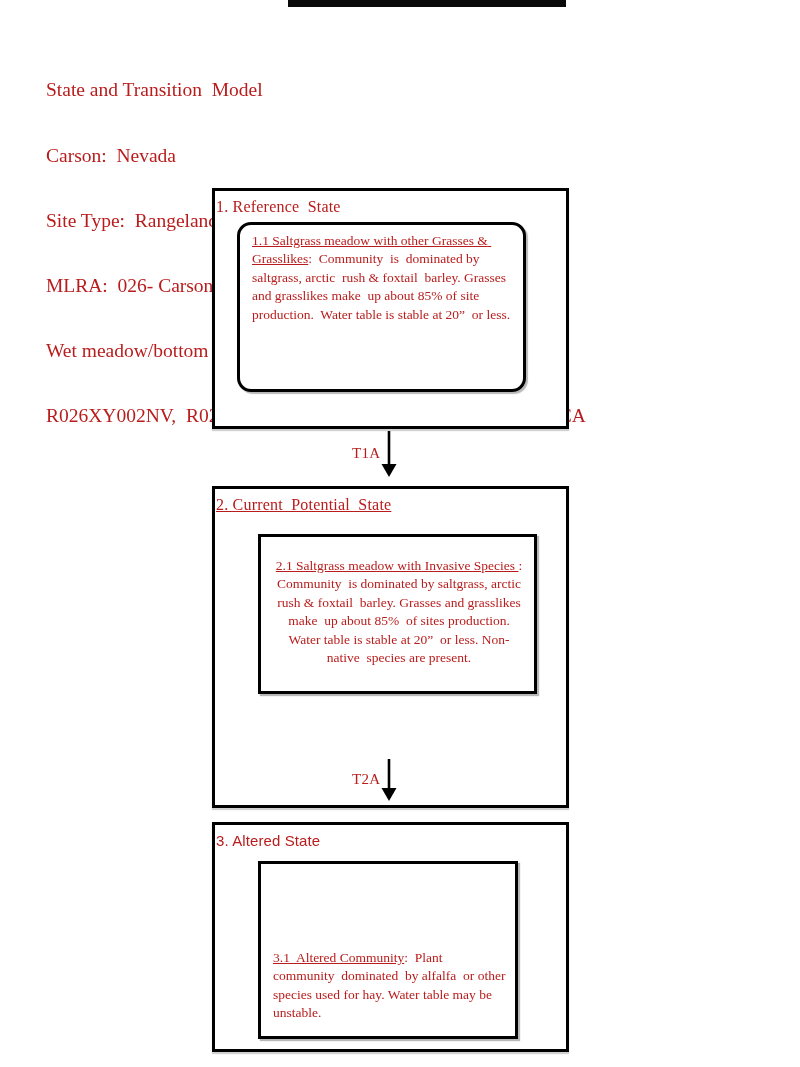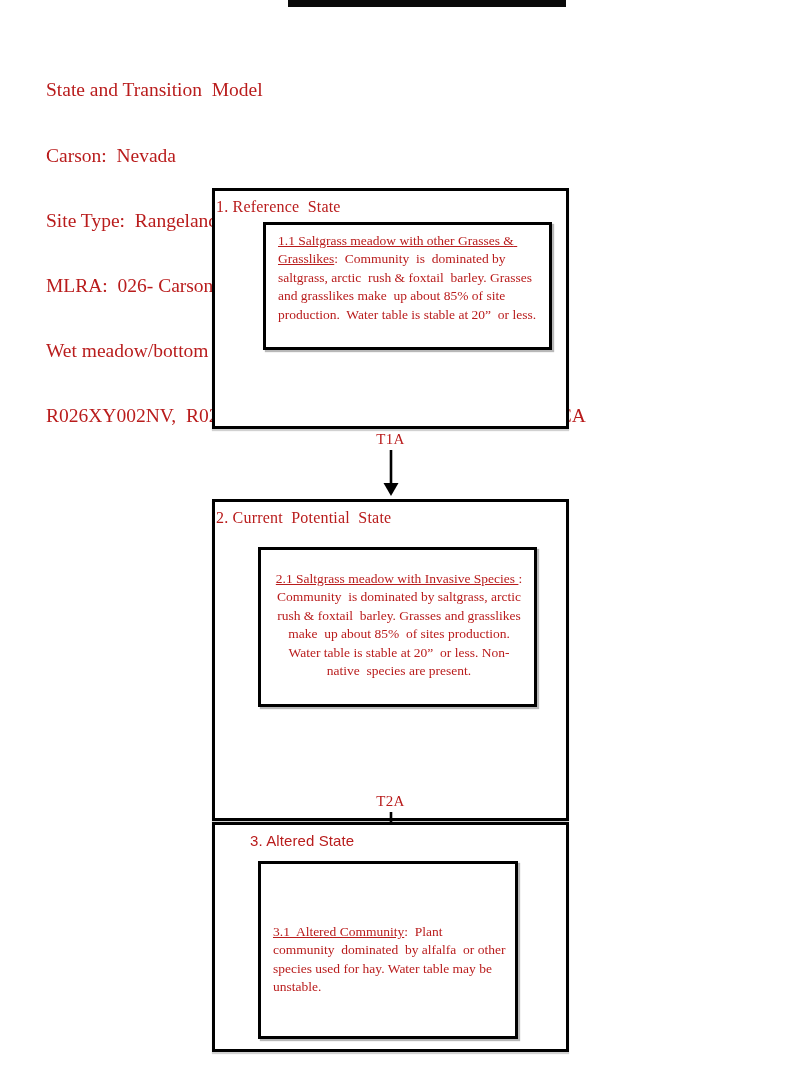--- a/index.html
+++ b/index.html
@@ -37,22 +37,22 @@
   .state-box {
     position: absolute;
     left: 212px;
     width: 357px;
     border: 3px solid #000;
     box-sizing: border-box;
     background: #fff;
     box-shadow: 0 2px 1px rgba(0,0,0,0.18);
   }
   .box1 { top: 188px; height: 241px; }
-  .box2 { top: 499px; height: 322px; }
-  .box3 { top: 822px; height: 230px; padding-left: 34px; }
+  .box2 { top: 486px; height: 322px; text-decoration: underline; }
+  .box3 { top: 822px; height: 230px; }
 
   .state-title {
     font-size: 16px;
     font-weight: normal;
     margin: 7px 0 0 1px;
     white-space: pre-wrap;
     letter-spacing: 0.2px;
   }
   .box3 .state-title {
     font-family: "Liberation Sans", sans-serif;
@@ -60,45 +60,44 @@
     letter-spacing: 0.1px;
   }
 
   .community-box {
     position: absolute;
     border: 3px solid #000;
     box-sizing: border-box;
     background: #fff;
     box-shadow: 2px 2px 1px rgba(0,0,0,0.28);
   }
-  .cbox1 { left: 48px; top: 31px; width: 289px; height: 128px; }
+  .cbox1 { left: 22px; top: 31px; width: 289px; height: 170px; border-radius: 14px; }
   .cbox2 { left: 43px; top: 45px; width: 279px; height: 160px; }
   .cbox3 { left: 43px; top: 36px; width: 260px; height: 178px; }
 
   .community-text {
     font-size: 13.5px;
     line-height: 18.4px;
     margin: 7px 9px 0 12px;
     white-space: pre-wrap;
   }
   .cbox2 .community-text { margin-top: 20px; text-align: center; }
-  .cbox3 .community-text { margin-top: 59px; }
+  .cbox3 .community-text { margin-top: 85px; }
 
   .community-heading { text-decoration: underline; }
 
   .transition {
     position: absolute;
     left: 352px;
     width: 77px;
     display: flex;
-    flex-direction: column;
     align-items: center;
   }
   .t1 { top: 430px; }
-  .t2 { top: 758px; margin-top: 34px; }
+  .t2 { top: 758px; }
   .t-label {
     font-size: 15px;
     line-height: 19px;
     letter-spacing: 0.3px;
   }
   .t-arrow { display: block; margin-top: 1px; }
 </style>
 </head>
 <body>
 

